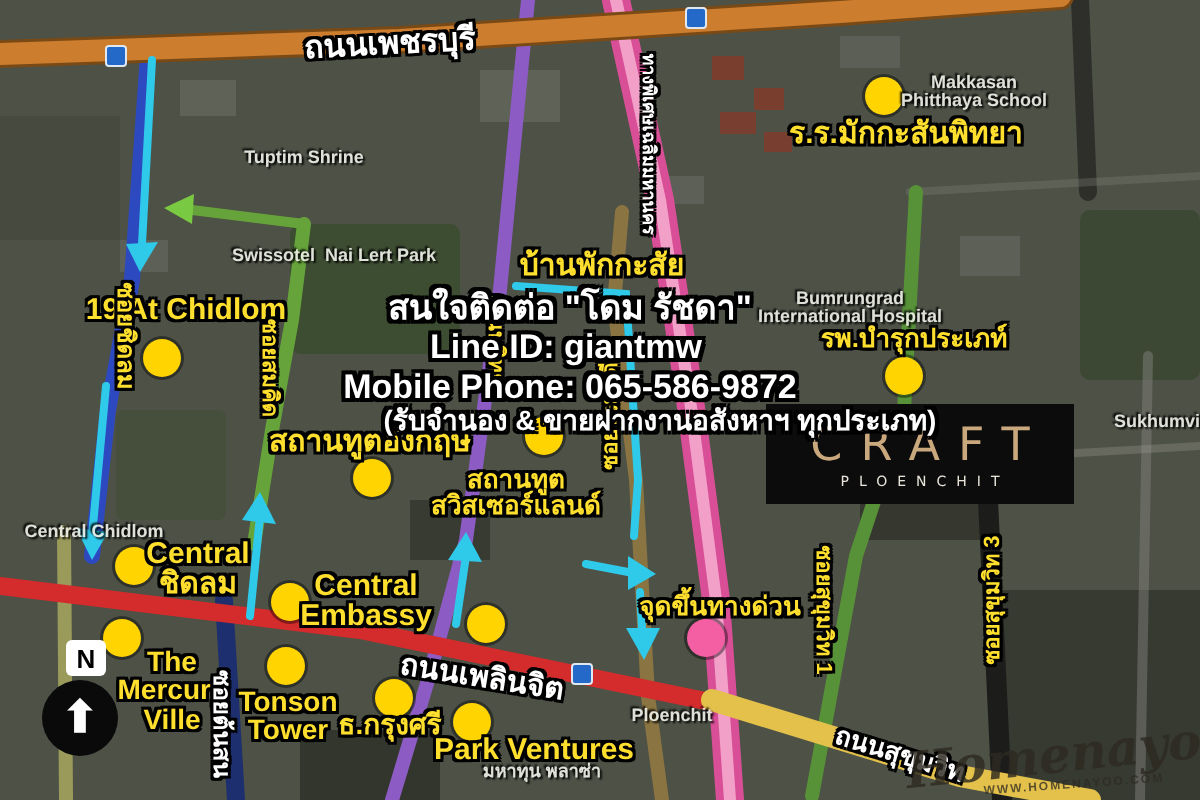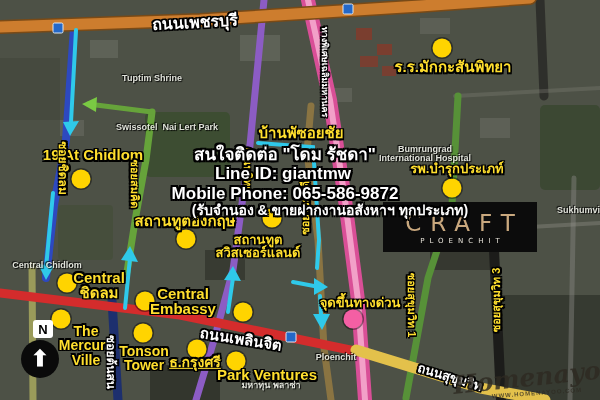--- a/index.html
+++ b/index.html
@@ -137,49 +137,51 @@
       <div class="marker" style="left: 197px; top: 349px; background: rgb(255, 212, 0);"></div>
       <div class="marker" style="left: 236px; top: 361px; background: rgb(255, 212, 0);"></div>
       <div class="marker" style="left: 353px; top: 319px; background: rgb(244, 95, 164);"></div>
       <div class="bts" style="left: 58px; top: 28px;"></div>
       <div class="bts" style="left: 348px; top: 9px;"></div>
       <div class="bts" style="left: 291px; top: 337px;"></div>
     </div>
   <div id="label-layer">
       <div class="lbl poi" style="left: 453px; top: 67px; font-size: 15px; transform: translate(-50%, -50%) rotate(0deg);">ร.ร.มักกะสันพิทยา</div>
       <div class="lbl poi" style="left: 93px; top: 155px; font-size: 15px; transform: translate(-50%, -50%) rotate(0deg);">19 At Chidlom</div>
-      <div class="lbl poi" style="left: 301px; top: 133px; font-size: 15px; transform: translate(-50%, -50%) rotate(0deg);">บ้านพัซอยชัย</div>
+      <div class="lbl poi" style="left: 301px; top: 133px; font-size: 15px; transform: translate(-50%, -50%) rotate(0deg);">บ้านพักกะสัย</div>
       <div class="lbl poi" style="left: 457px; top: 169px; font-size: 13px; transform: translate(-50%, -50%) rotate(0deg);">รพ.บำรุกประเภท์</div>
       <div class="lbl poi" style="left: 185px; top: 221px; font-size: 15px; transform: translate(-50%, -50%) rotate(0deg);">สถานทูตอังกฤษ</div>
       <div class="lbl poi" style="left: 258px; top: 246px; font-size: 13px; transform: translate(-50%, -50%) rotate(0deg);">สถานทูต
 สวิสเซอร์แลนด์</div>
       <div class="lbl poi" style="left: 99px; top: 285px; font-size: 15px; transform: translate(-50%, -50%) rotate(0deg);">Central
 ชิดลม</div>
       <div class="lbl poi" style="left: 183px; top: 301px; font-size: 15px; transform: translate(-50%, -50%) rotate(0deg);">Central
 Embassy</div>
       <div class="lbl poi" style="left: 360px; top: 303px; font-size: 13px; transform: translate(-50%, -50%) rotate(0deg);">จุดขึ้นทางด่วน</div>
       <div class="lbl poi" style="left: 86px; top: 345px; font-size: 14px; transform: translate(-50%, -50%) rotate(0deg);">The
 Mercury
 Ville</div>
       <div class="lbl poi" style="left: 144px; top: 358px; font-size: 14px; transform: translate(-50%, -50%) rotate(0deg);">Tonson
 Tower</div>
-      <div class="lbl poi" style="left: 195px; top: 362px; font-size: 14px; transform: translate(-50%, -50%) rotate(0deg); text-decoration: underline;">ธ.กรุงศรี</div>
+      <div class="lbl poi" style="left: 195px; top: 362px; font-size: 14px; transform: translate(-50%, -50%) rotate(0deg);">ธ.กรุงศรี</div>
       <div class="lbl poi" style="left: 267px; top: 375px; font-size: 15px; transform: translate(-50%, -50%) rotate(0deg);">Park Ventures</div>
       <div class="lbl road" style="left: 195px; top: 23px; font-size: 16px; transform: translate(-50%, -50%) rotate(-3deg);">ถนนเพชรบุรี</div>
       <div class="lbl road" style="left: 241px; top: 339px; font-size: 15px; transform: translate(-50%, -50%) rotate(9deg);">ถนนเพลินจิต</div>
       <div class="lbl road" style="left: 450px; top: 377px; font-size: 13px; transform: translate(-50%, -50%) rotate(17deg);">ถนนสุขุมวิท</div>
       <div class="lbl poi" style="left: 63px; top: 168px; font-size: 12px; transform: translate(-50%, -50%) rotate(90deg);">ซอยชิดลม</div>
       <div class="lbl poi" style="left: 134px; top: 184px; font-size: 11px; transform: translate(-50%, -50%) rotate(90deg);">ซอยสมคิด</div>
       <div class="lbl poi" style="left: 247px; top: 172px; font-size: 11px; transform: translate(-50%, -50%) rotate(90deg);">(ถนนวิทยุ)</div>
       <div class="lbl poi" style="left: 306px; top: 208px; font-size: 11px; transform: translate(-50%, -50%) rotate(-90deg);">ซอยร่วมฤดี</div>
       <div class="lbl road" style="left: 111px; top: 362px; font-size: 12px; transform: translate(-50%, -50%) rotate(90deg);">ซอยต้นสน</div>
       <div class="lbl poi" style="left: 411px; top: 305px; font-size: 11px; transform: translate(-50%, -50%) rotate(90deg);">ซอยสุขุมวิท 1</div>
       <div class="lbl poi" style="left: 497px; top: 300px; font-size: 11px; transform: translate(-50%, -50%) rotate(-90deg);">ซอยสุขุมวิท 3</div>
       <div class="lbl road" style="left: 324px; top: 72px; font-size: 9px; transform: translate(-50%, -50%) rotate(90deg);">ทางพิเศษเฉลิมมหานคร</div>
       <div class="lbl base" style="left: 152px; top: 79px; font-size: 9px; transform: translate(-50%, -50%) rotate(0deg);">Tuptim Shrine</div>
+      <div class="lbl base" style="left: 487px; top: 46px; font-size: 9px; transform: translate(-50%, -50%) rotate(0deg);">Makkasan
+Phitthaya School</div>
       <div class="lbl base" style="left: 167px; top: 128px; font-size: 9px; transform: translate(-50%, -50%) rotate(0deg);">Swissotel  Nai Lert Park</div>
       <div class="lbl base" style="left: 425px; top: 154px; font-size: 9px; transform: translate(-50%, -50%) rotate(0deg);">Bumrungrad
 International Hospital</div>
       <div class="lbl base" style="left: 47px; top: 266px; font-size: 9px; transform: translate(-50%, -50%) rotate(0deg);">Central Chidlom</div>
       <div class="lbl base" style="left: 336px; top: 358px; font-size: 9px; transform: translate(-50%, -50%) rotate(0deg);">Ploenchit</div>
       <div class="lbl base" style="left: 580px; top: 211px; font-size: 9px; transform: translate(-50%, -50%) rotate(0deg);">Sukhumvit</div>
       <div class="lbl base" style="left: 271px; top: 386px; font-size: 9px; transform: translate(-50%, -50%) rotate(0deg);">มหาทุน พลาซ่า</div>
     </div>
 
   <div id="logo-box">

